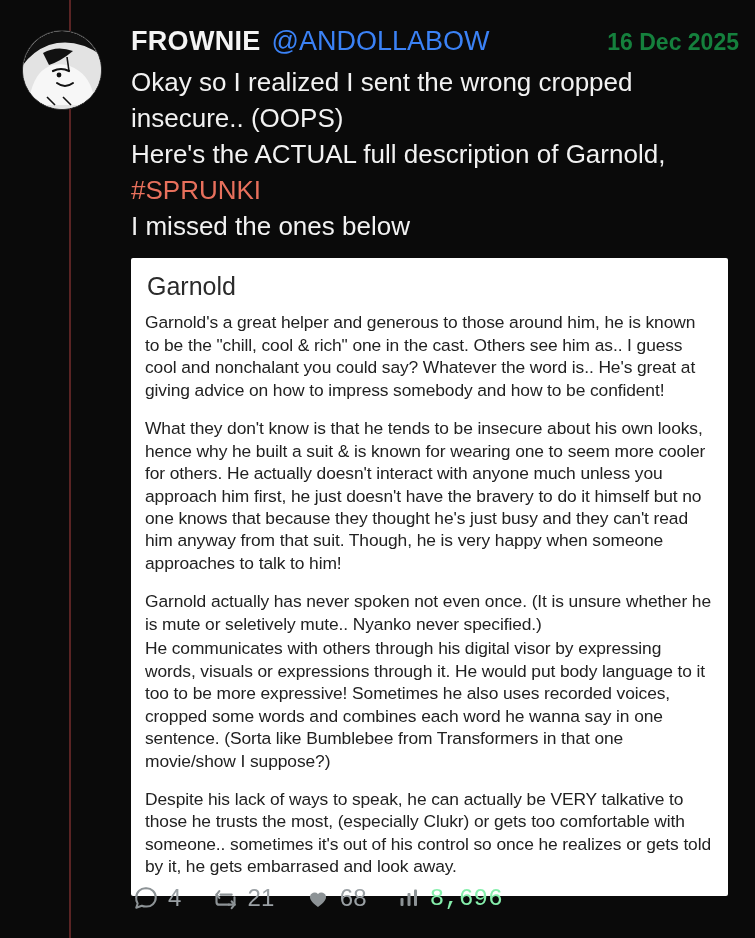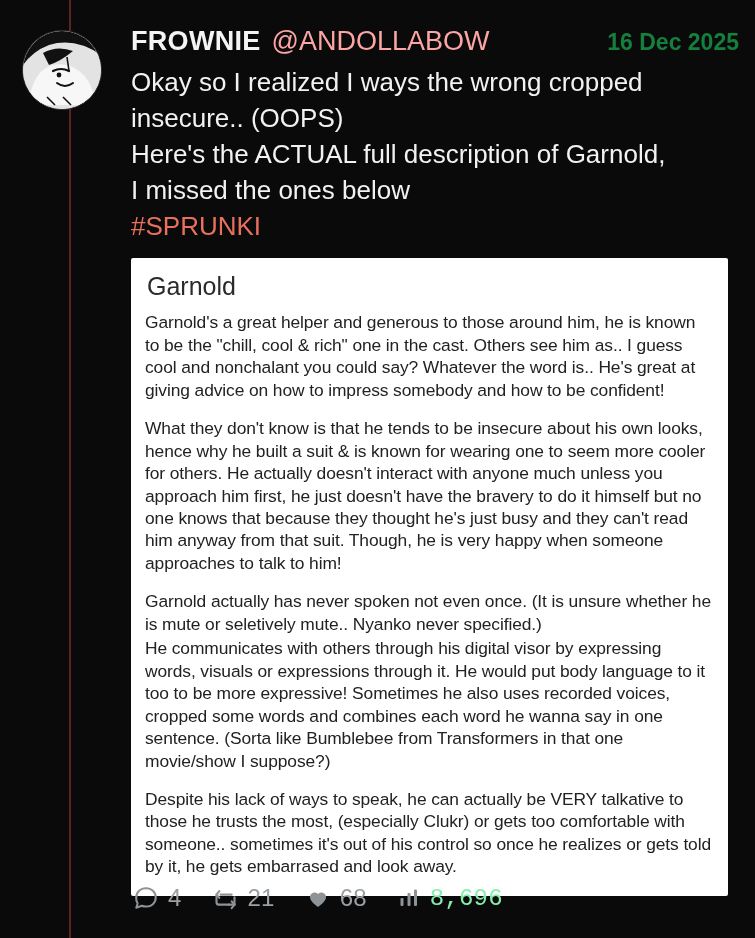--- a/index.html
+++ b/index.html
@@ -56,21 +56,21 @@
     white-space: nowrap;
   }
   .display-name {
     font-size: 27px;
     font-weight: bold;
     letter-spacing: 0.3px;
     color: #f4f4f4;
   }
   .handle {
     font-size: 27px;
-    color: #fca5a5;
+    color: #3b82f6;
     font-weight: normal;
   }
   .date {
     font-size: 23px;
     color: #15803d;
     margin-left: auto;
     font-weight: bold;
   }
   .body-text {
     margin-top: 8px;
@@ -155,25 +155,25 @@
 
   <div class="content">
 
     <div class="header">
       <span class="display-name">FROWNIE</span>
       <span class="handle">@ANDOLLABOW</span>
       <span class="date">16 Dec 2025</span>
     </div>
 
     <div class="body-text">
-      <span class="line">Okay so I realized I ways the wrong cropped</span>
+      <span class="line">Okay so I realized I sent the wrong cropped</span>
       <span class="line">insecure.. (OOPS)</span>
       <span class="line">Here's the ACTUAL full description of Garnold,</span>
+      <span class="line hashtag">#SPRUNKI</span>
       <span class="line">I missed the ones below</span>
-      <span class="line hashtag">#SPRUNKI</span>
     </div>
 
     <div class="card">
       <div class="card-title">Garnold</div>
       <div class="card-body">
         <p>Garnold's a great helper and generous to those around him, he is known to be the "chill, cool &amp; rich" one in the cast. Others see him as.. I guess cool and nonchalant you could say? Whatever the word is.. He's great at giving advice on how to impress somebody and how to be confident!</p>
         <p>What they don't know is that he tends to be insecure about his own looks, hence why he built a suit &amp; is known for wearing one to seem more cooler for others. He actually doesn't interact with anyone much unless you approach him first, he just doesn't have the bravery to do it himself but no one knows that because they thought he's just busy and they can't read him anyway from that suit. Though, he is very happy when someone approaches to talk to him!</p>
         <p style="margin-bottom:2px;">Garnold actually has never spoken not even once. (It is unsure whether he is mute or seletively mute.. Nyanko never specified.)</p>
         <p>He communicates with others through his digital visor by expressing words, visuals or expressions through it. He would put body language to it too to be more expressive! Sometimes he also uses recorded voices, cropped some words and combines each word he wanna say in one sentence. (Sorta like Bumblebee from Transformers in that one movie/show I suppose?)</p>
         <p>Despite his lack of ways to speak, he can actually be VERY talkative to those he trusts the most, (especially Clukr) or gets too comfortable with someone.. sometimes it's out of his control so once he realizes or gets told by it, he gets embarrased and look away.</p>

